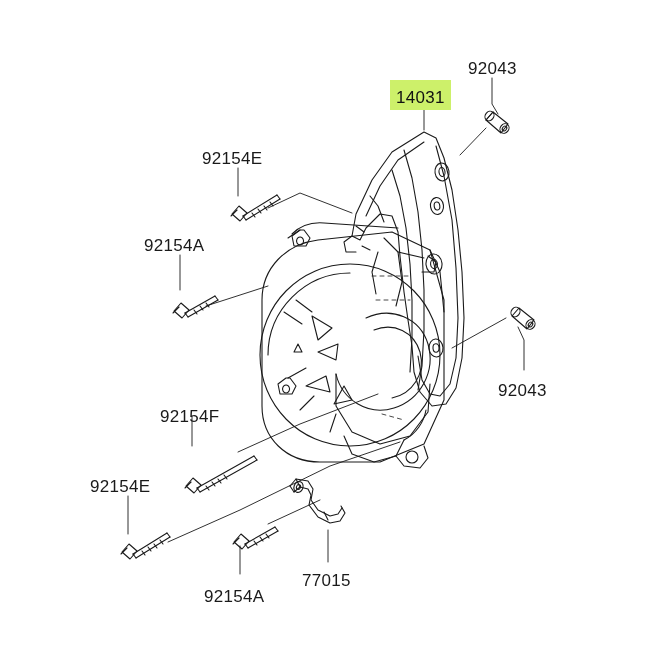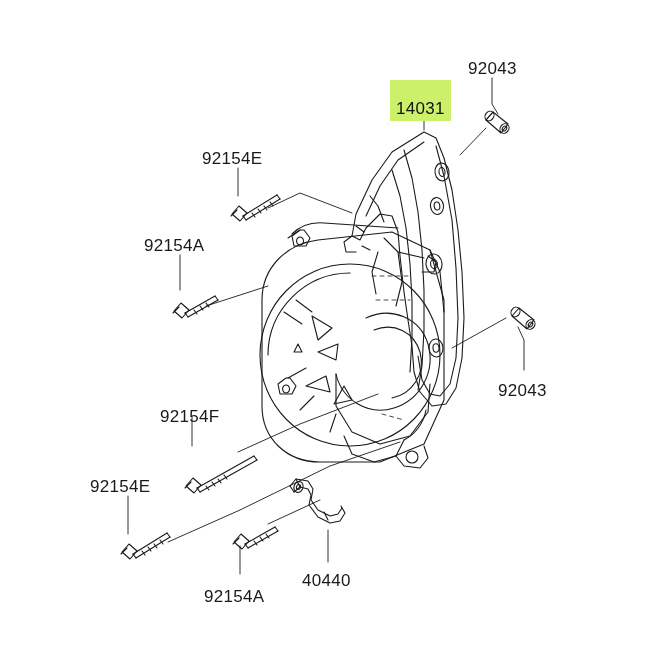--- a/index.html
+++ b/index.html
@@ -30,21 +30,21 @@
     position: absolute;
     font-family: "Liberation Sans", sans-serif;
     font-size: 17px;
     color: #1a1a1a;
     letter-spacing: 0.3px;
     white-space: nowrap;
     line-height: 1;
   }
   .part-label.highlighted {
     background: #cdf06a;
-    padding: 20px 6px 4px 6px;
+    padding: 9px 6px 4px 6px;
     color: #111111;
   }
 </style>
 </head>
 <body>
 
 <div id="stage">
 
   <svg id="diagram-svg" viewBox="0 0 660 660">
     <g fill="none" stroke="#1a1a1a" stroke-width="1.1" stroke-linecap="round" stroke-linejoin="round">
@@ -225,16 +225,16 @@
     </g>
   </svg>
 
   <div class="part-label" style="left:468px; top:60px;">92043</div>
   <div class="part-label highlighted" style="left:390px; top:80px;">14031</div>
   <div class="part-label" style="left:202px; top:150px;">92154E</div>
   <div class="part-label" style="left:144px; top:237px;">92154A</div>
   <div class="part-label" style="left:498px; top:382px;">92043</div>
   <div class="part-label" style="left:160px; top:408px;">92154F</div>
   <div class="part-label" style="left:90px; top:478px;">92154E</div>
-  <div class="part-label" style="left:302px; top:572px;">40440</div>
+  <div class="part-label" style="left:302px; top:572px;">77015</div>
   <div class="part-label" style="left:204px; top:588px;">92154A</div>
 
 </div>
 
 </body></html>

